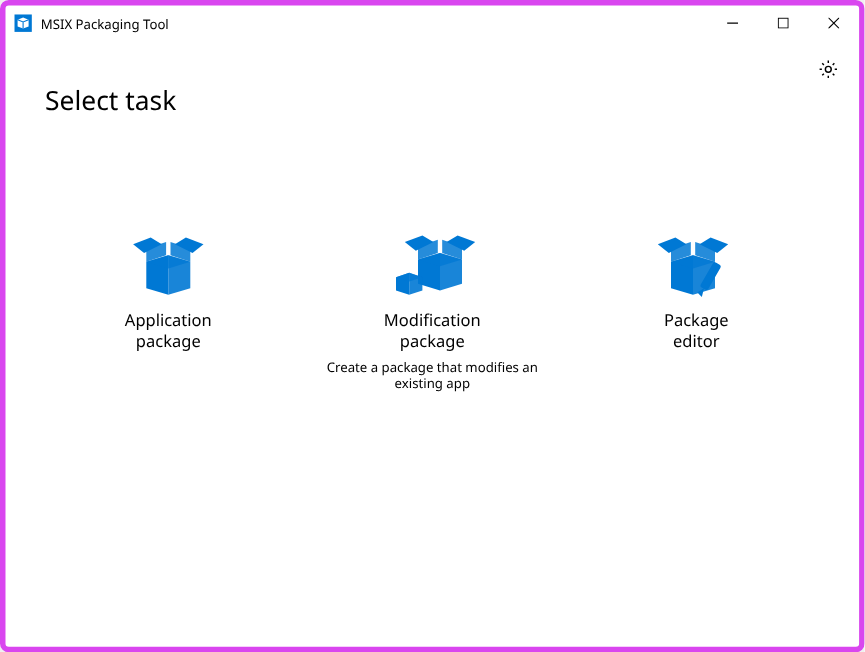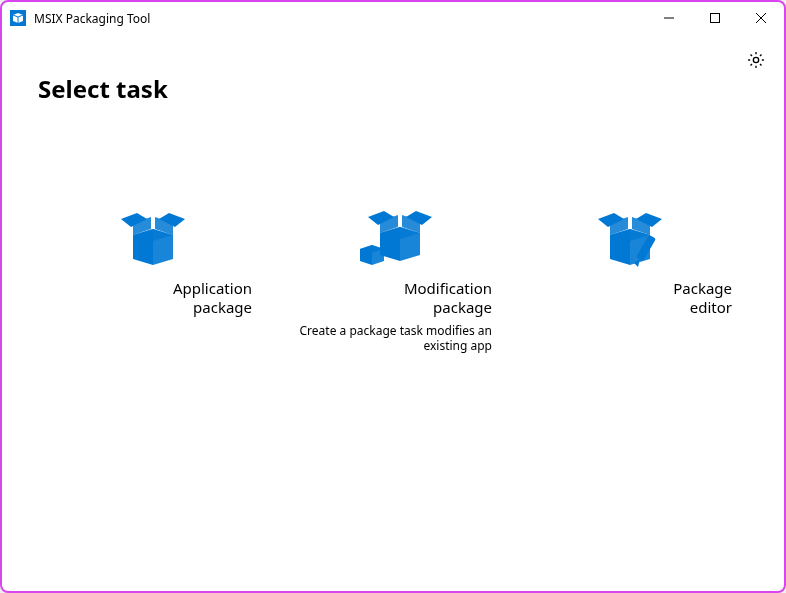--- a/index.html
+++ b/index.html
@@ -8,21 +8,21 @@
       background: #f0f0f0;
       display: flex;
       align-items: center;
       justify-content: center;
       min-height: 100vh;
     }
     .window {
       width: 786px;
       height: 593px;
       background: #ffffff;
-      border: 2px solid #d946ef;
+      border: 5px solid #d946ef;
       border-radius: 8px;
       position: relative;
       overflow: hidden;
       display: flex;
       flex-direction: column;
     }
     .titlebar {
       height: 32px;
       display: flex;
       align-items: center;
@@ -69,33 +69,33 @@
       height: 28px;
       display: flex;
       align-items: center;
       justify-content: center;
       cursor: pointer;
       border-radius: 4px;
     }
 
     .page-title {
       font-size: 24px;
-      font-weight: 700;
+      font-weight: 400;
       color: #000;
       margin-top: 18px;
     }
     .tasks {
       display: flex;
       justify-content: center;
       gap: 30px;
       margin-top: 90px;
     }
     .task {
       width: 210px;
-      text-align: right;
+      text-align: center;
       cursor: pointer;
       padding: 8px 6px 12px 6px;
       border-radius: 4px;
     }
     .task-icon {
       height: 70px;
       display: flex;
       align-items: flex-end;
       justify-content: center;
       margin-bottom: 6px;
@@ -197,21 +197,21 @@
               <g>
                 <polygon points="6,44 18,40 18,60 6,56"></polygon>
                 <polygon points="18,40 30,44 30,56 18,60" opacity="0.9"></polygon>
                 <polygon points="6,44 18,48 30,44 18,40" opacity="0.75"></polygon>
               </g>
             </g>
           </svg>
         </div>
         <div class="task-title">Modification
 package</div>
-        <div class="task-desc">Create a package task modifies an existing app</div>
+        <div class="task-desc">Create a package that modifies an existing app</div>
       </div>
 
       <div class="task">
         <div class="task-icon">
           <svg width="74" height="68" viewBox="0 0 74 68">
             <g fill="#0078D4">
 
               <polygon points="14,18 32,12 32,24 14,30" opacity="0.85"></polygon>
               <polygon points="36,12 54,18 54,30 36,24" opacity="0.85"></polygon>
               <polygon points="12,22 2,14 18,8 28,14"></polygon>

